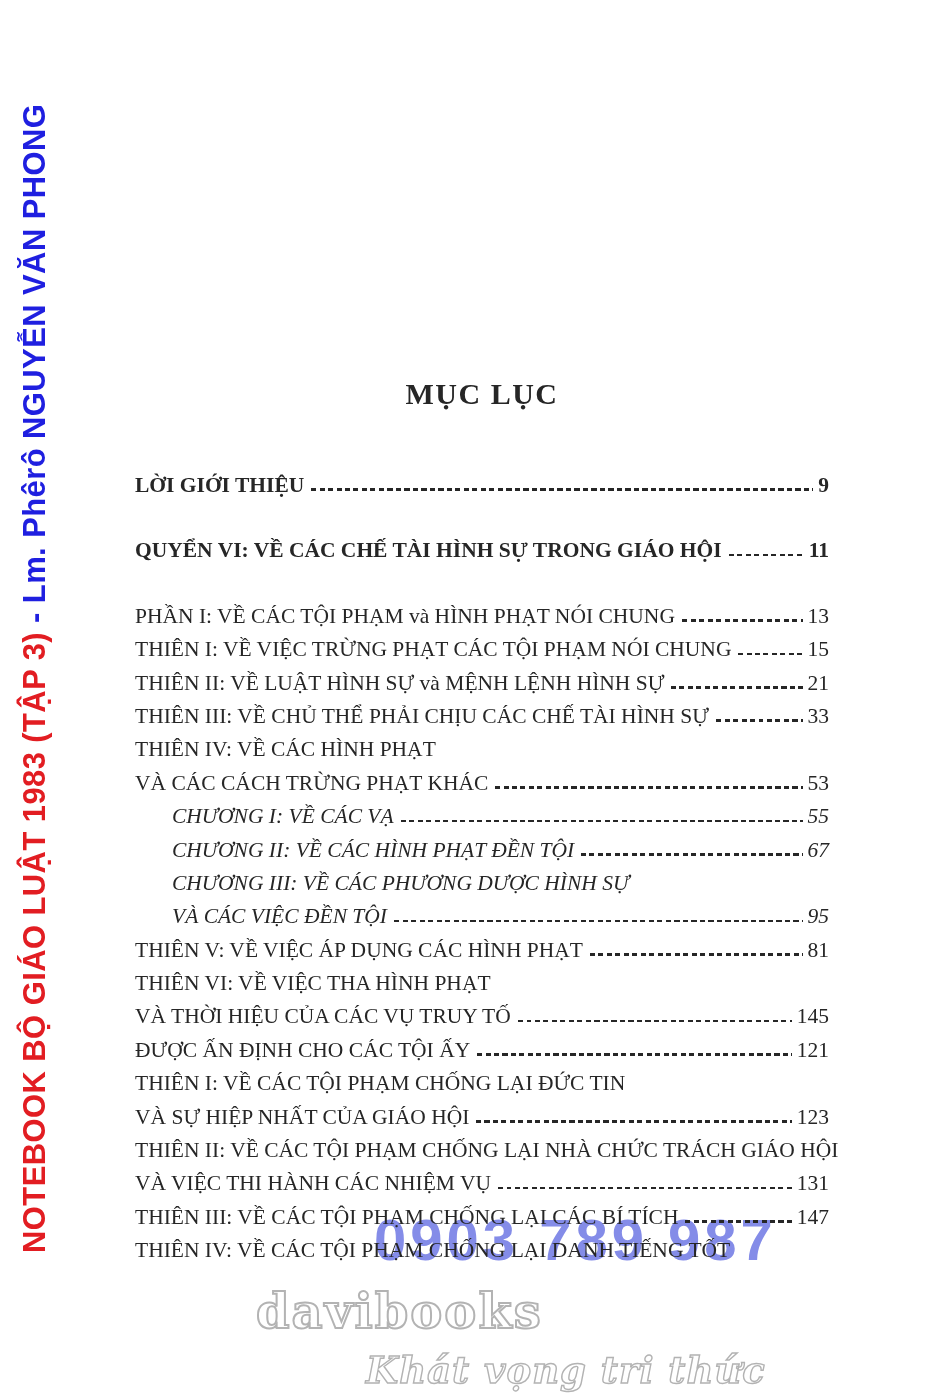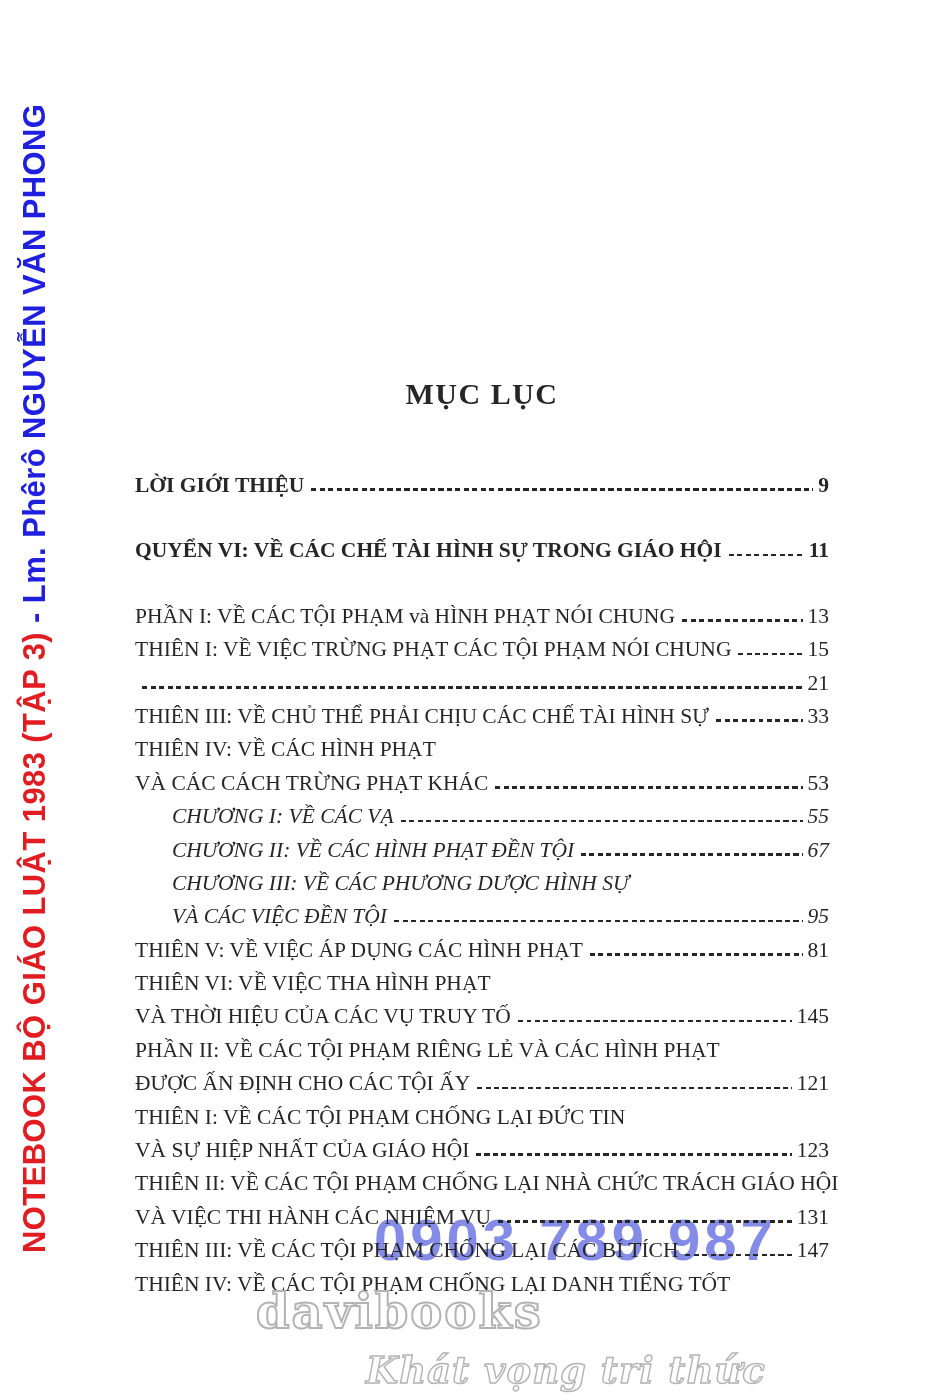--- a/index.html
+++ b/index.html
@@ -144,20 +144,21 @@
     <span class="pagenum">13</span>
   </div>
 
   <div class="row">
     <span class="label">THIÊN I: VỀ VIỆC TRỪNG PHẠT CÁC TỘI PHẠM NÓI CHUNG</span>
     <span class="leader"></span>
     <span class="pagenum">15</span>
   </div>
 
   <div class="row">
+    <span class="label">THIÊN II: VỀ LUẬT HÌNH SỰ và MỆNH LỆNH HÌNH SỰ</span>
     <span class="leader"></span>
     <span class="pagenum">21</span>
   </div>
 
   <div class="row">
     <span class="label">THIÊN III: VỀ CHỦ THỂ PHẢI CHỊU CÁC CHẾ TÀI HÌNH SỰ</span>
     <span class="leader"></span>
     <span class="pagenum">33</span>
   </div>
 
@@ -205,24 +206,20 @@
     <span class="label">THIÊN VI: VỀ VIỆC THA HÌNH PHẠT</span>
 
   </div>
 
   <div class="row">
     <span class="label">VÀ THỜI HIỆU CỦA CÁC VỤ TRUY TỐ</span>
     <span class="leader"></span>
     <span class="pagenum">145</span>
   </div>
 
-  <div class="row">
-    <span class="label">PHẦN II: VỀ CÁC TỘI PHẠM RIÊNG LẺ VÀ CÁC HÌNH PHẠT</span>
-
-  </div>
 
   <div class="row">
     <span class="label">ĐƯỢC ẤN ĐỊNH CHO CÁC TỘI ẤY</span>
     <span class="leader"></span>
     <span class="pagenum">121</span>
   </div>
 
   <div class="row">
     <span class="label">THIÊN I: VỀ CÁC TỘI PHẠM CHỐNG LẠI ĐỨC TIN</span>
 

